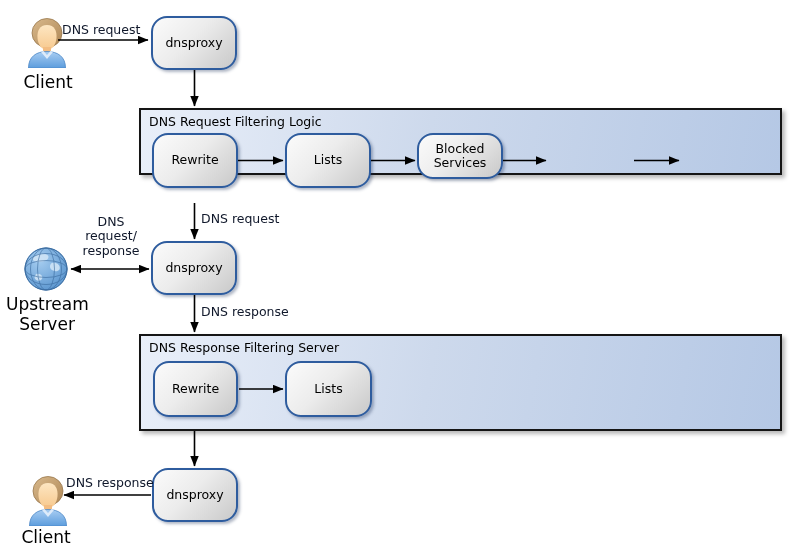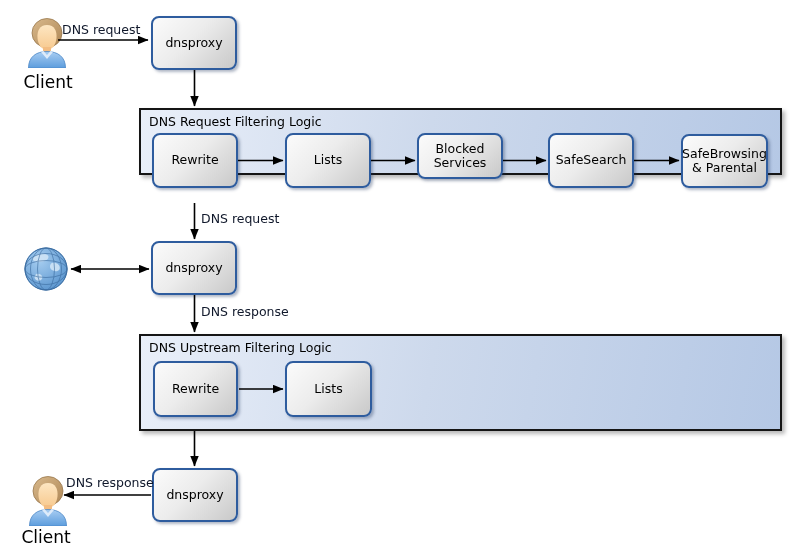--- a/index.html
+++ b/index.html
@@ -19,21 +19,21 @@
   .container-title {
     position: absolute;
     left: 8px; top: 4px;
     font-size: 12.5px;
     color: #000;
     white-space: nowrap;
   }
   .node {
     position: absolute;
     border: 2px solid #2e5c9e;
-    border-radius: 8px;
+    border-radius: 16px;
     background: linear-gradient(135deg, #fbfbfb 0%, #ececec 45%, #c9c9c9 100%);
     display: flex;
     align-items: center;
     justify-content: center;
     text-align: center;
     font-size: 12.5px;
     line-height: 1.15;
     color: #000;
     box-shadow: 2px 2px 3px rgba(30,50,90,0.35);
   }
@@ -66,21 +66,21 @@
 </head>
 <body>
 
 <div class="canvas">
 
   <div class="container" style="left:139px; top:108px; width:643px; height:67px;">
     <div class="container-title">DNS Request Filtering Logic</div>
   </div>
 
   <div class="container" style="left:139px; top:334px; width:643px; height:97px;">
-    <div class="container-title">DNS Upstream Filtering Logic</div>
+    <div class="container-title">DNS Response Filtering Server</div>
   </div>
 
   <div class="node" style="left:151px; top:16px; width:86px; height:54px;">
     <span>dnsproxy</span>
   </div>
   <div class="node" style="left:151px; top:241px; width:86px; height:54px;">
     <span>dnsproxy</span>
   </div>
   <div class="node" style="left:152px; top:468px; width:86px; height:54px;">
     <span>dnsproxy</span>
@@ -88,40 +88,36 @@
 
   <div class="node" style="left:152px; top:133px; width:86px; height:55px;">
     <span>Rewrite</span>
   </div>
   <div class="node" style="left:285px; top:133px; width:86px; height:55px;">
     <span>Lists</span>
   </div>
   <div class="node" style="left:417px; top:133px; width:86px; height:46px;">
     <span>Blocked Services</span>
   </div>
-  <div class="node" style="left:548px; top:133px; width:86px; height:55px;">
-    <span>SafeSearch</span>
-  </div>
-  <div class="node" style="left:681px; top:134px; width:87px; height:54px;">
-    <span>SafeBrowsing &amp; Parental</span>
-  </div>
 
   <div class="node" style="left:153px; top:361px; width:85px; height:56px;">
     <span>Rewrite</span>
   </div>
   <div class="node" style="left:285px; top:361px; width:87px; height:56px;">
     <span>Lists</span>
   </div>
 
   <div class="elabel" style="left:62px; top:23px;">DNS request</div>
   <div class="elabel" style="left:201px; top:212px;">DNS request</div>
+  <div class="elabel wrap" style="left:79px; top:215px; width:64px;">DNS request/ response</div>
   <div class="elabel" style="left:201px; top:305px;">DNS response</div>
   <div class="elabel" style="left:66px; top:476px;">DNS response</div>
 
   <div class="actor-label" style="left:12px; top:73px; width:72px;">Client</div>
+  <div class="actor-label" style="left:6px; top:295px; width:82px;">Upstream Server</div>
   <div class="actor-label" style="left:10px; top:528px; width:72px;">Client</div>
 
   <svg class="icon" style="left:25px; top:18px;" width="44" height="50" viewBox="0 0 44 50">
     <defs>
       <linearGradient id="hairG" x1="0" y1="0" x2="1" y2="1">
         <stop offset="0" stop-color="#d9b98c"></stop>
           <stop offset="1" stop-color="#ad8655"></stop>
       </linearGradient>
       <linearGradient id="faceG" x1="0" y1="0" x2="0" y2="1">
         <stop offset="0" stop-color="#fde6c2"></stop>

